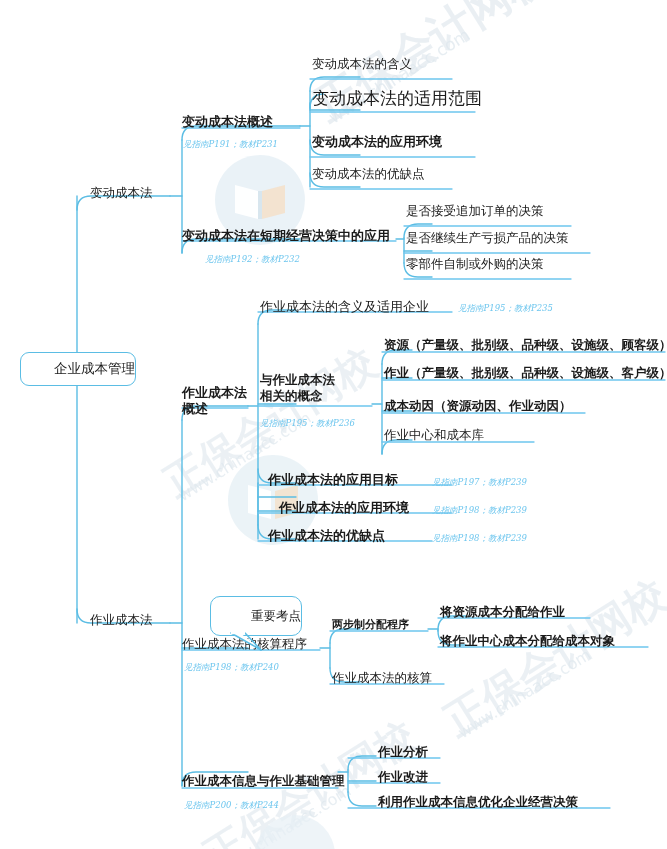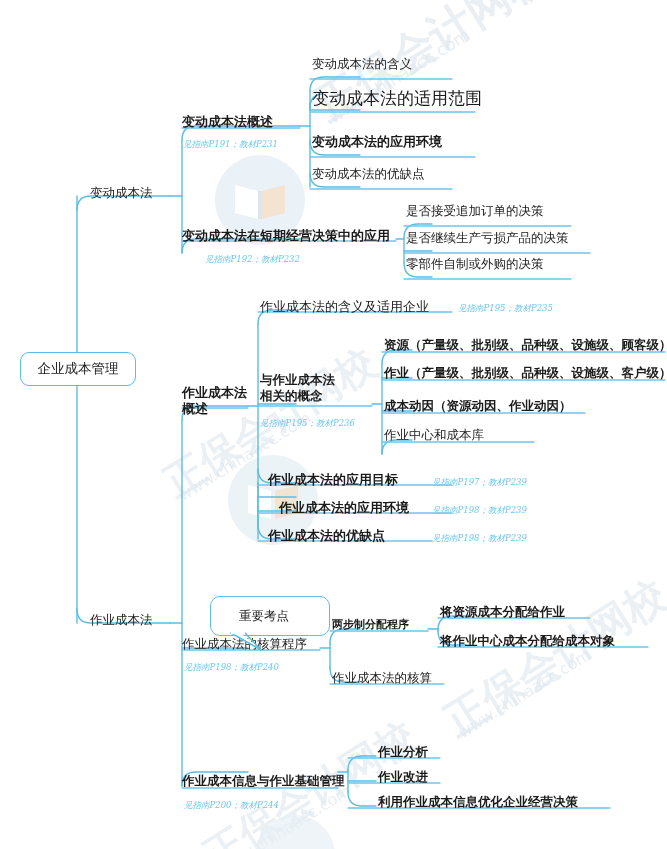--- a/index.html
+++ b/index.html
@@ -6,25 +6,25 @@
   body{width:667px;height:849px;position:relative;overflow:hidden;
        font-family:"DejaVu Serif","Liberation Serif",serif;}
   #stage{position:absolute;left:0;top:0;width:667px;height:849px;}
   svg.links{position:absolute;left:0;top:0;width:667px;height:849px;pointer-events:none;}
   .node{position:absolute;white-space:nowrap;color:#1b1b1b;line-height:1;}
   .nlabel{display:block;white-space:nowrap;}
   .ref{position:absolute;white-space:nowrap;color:#6ec6ee;
        font-family:"DejaVu Serif","Liberation Serif",serif;font-size:8.5px;
        font-style:italic;letter-spacing:0px;}
   .root{position:absolute;border:1.4px solid #5bbde4;border-radius:9px;
-        background:#fff;display:flex;align-items:center;justify-content:center;
+        background:#fff;display:flex;align-items:center;justify-content:flex-end;
         color:#1b1b1b;}
   .callout{position:absolute;border:1.6px solid #5bbde4;border-radius:10px;
-        background:#fff;display:flex;align-items:center;justify-content:flex-start;
-        color:#1b1b1b;z-index:5;padding-left:28px;}
+        background:#fff;display:flex;align-items:center;justify-content:flex-end;
+        color:#1b1b1b;z-index:5;}
   .wm{position:absolute;pointer-events:none;user-select:none;
       font-family:"DejaVu Sans","Liberation Sans",sans-serif;
       color:#d9e3ea;font-weight:bold;white-space:nowrap;}
   .wm2{position:absolute;pointer-events:none;user-select:none;
       font-family:"DejaVu Sans","Liberation Sans",sans-serif;
       color:#dfe8ee;white-space:nowrap;}
   .wmbook{position:absolute;pointer-events:none;}
 </style>
 </head>
 <body>

